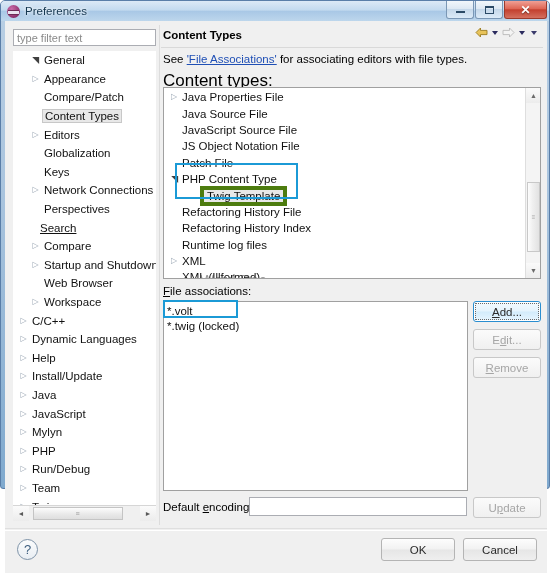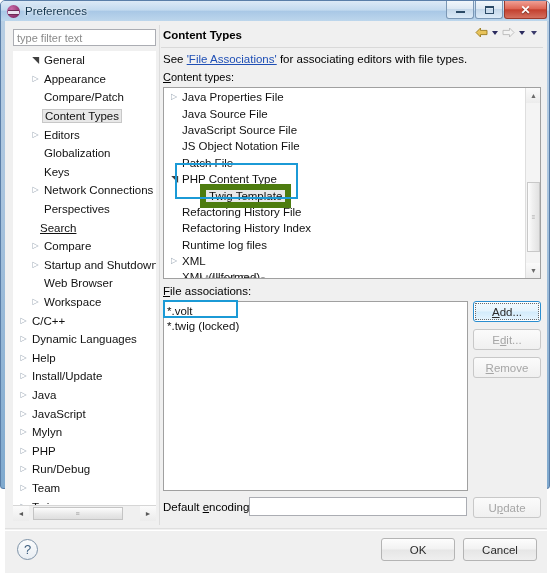--- a/index.html
+++ b/index.html
@@ -237,21 +237,21 @@
     color: #000;
     white-space: nowrap;
   }
   .desc-link {
     color: #1f4fb5;
     text-decoration: underline;
   }
   .ct-label {
     position: absolute;
     left: 2px; top: 46px;
-    font-size: 11px; color: #000;
+    font-size: 17px; color: #000;
   }
   .ct-label u, .fa-label u, .de-label u { text-decoration: underline; }
 
   .ct-box {
     position: absolute;
     left: 2px; top: 62px;
     width: 378px; height: 192px;
     background: #ffffff;
     border: 1px solid #a0a0a0;
     box-sizing: border-box;
@@ -267,21 +267,21 @@
     display: flex; align-items: center;
     font-size: 11.5px; color: #111;
     white-space: nowrap;
     padding-left: 18px;
     box-sizing: border-box;
   }
   .ct-item .tw { width: 12px; margin-left: -14px; margin-right: 2px; }
   .ct-item.child { padding-left: 36px; }
   .ct-item.sel-node .ct-text {
     background: #e8e8e8;
-    border: 6px solid #4d7c0f;
+    border: 4px solid #4d7c0f;
     padding: 0 3px;
     margin: -1px 0;
   }
   .ct-partial {
     position: absolute;
     left: 0; bottom: 0;
     height: 7px;
     overflow: hidden;
     padding-left: 36px;
     font-size: 15px;

